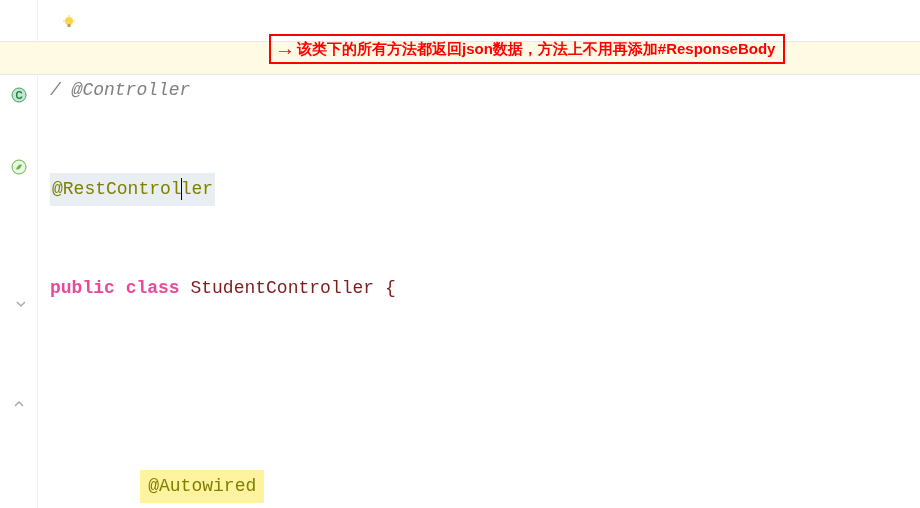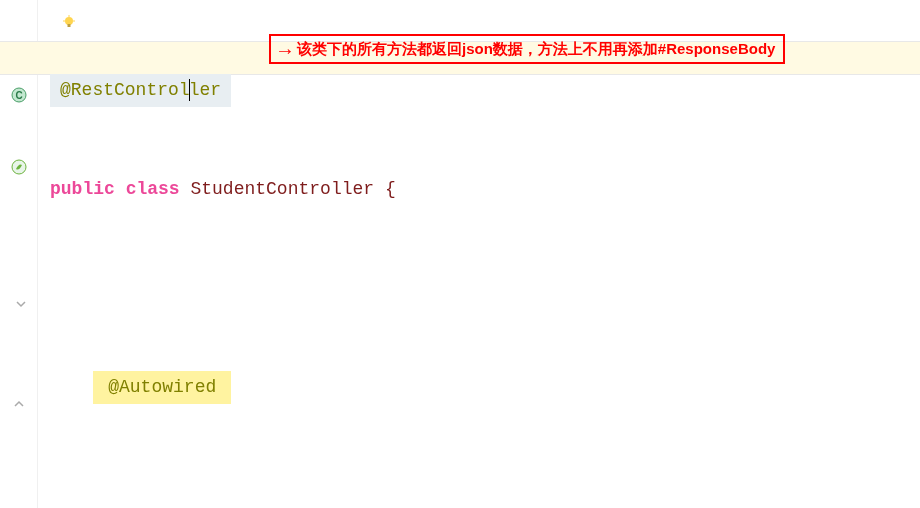--- a/index.html
+++ b/index.html
@@ -85,22 +85,22 @@
     }
     .code-line {
       position: relative;
       z-index: 2;
       height: 33px;
       display: flex;
       align-items: center;
     }
     .comment { color: #808080; font-style: italic; }
     .annotation { color: #808000; }
-    .annotation-bg { background: #e8eef2; padding: 0 10px; }
-    .annotation-highlight { background: #fff3a0; padding: 0 15px; }
+    .annotation-bg { background: #e8eef2; padding: 0 2px; }
+    .annotation-highlight { background: #fff3a0; padding: 0 8px; margin-left: 47px; }
     .keyword { color: #ec4899; font-weight: bold; }
     .classname { color: #7f1d1d; }
     .caret {
       display: inline-block;
       width: 1px;
       height: 22px;
       background: #000;
       vertical-align: middle;
       margin: 0 -1px;
     }
@@ -175,20 +175,21 @@
 <div class="highlight-line"></div>
 <div class="hr-line" style="top:41px"></div>
 <div class="hr-line" style="top:74px"></div>
 
 <div class="callout-box">
   <span class="callout-arrow">→</span>
   <span class="callout-text">该类下的所有方法都返回json数据，方法上不用再添加#ResponseBody</span>
 </div>
 
 <div class="editor">
+  <div class="code-line"><span class="comment">/ @Controller</span></div>
   <div class="code-line"><span class="annotation annotation-bg"><span>@RestControl</span><span class="caret"></span><span>l</span><span>er</span></span></div>
   <div class="code-line"><span class="keyword">public</span><span> </span><span class="keyword">class</span><span> </span><span class="classname">StudentController {</span></div>
   <div class="code-line"></div>
   <div class="code-line"><span>    </span><span class="annotation annotation-highlight">@Autowired</span></div>
   
   
   
   
   
   

